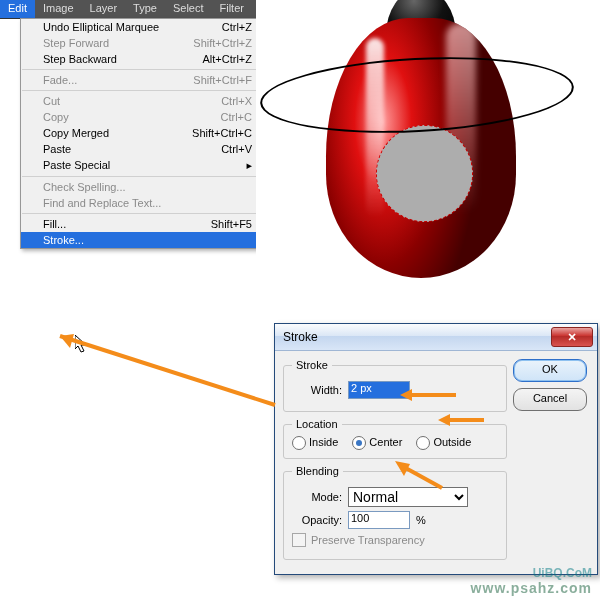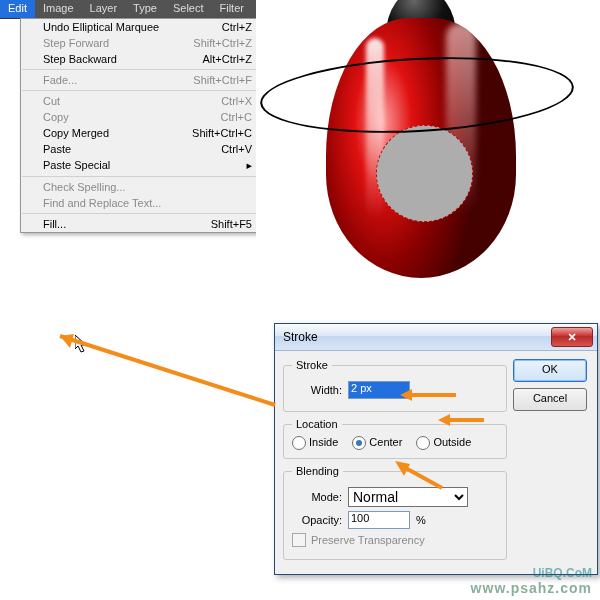--- a/index.html
+++ b/index.html
@@ -26,21 +26,21 @@
   .rocket .window{position:absolute;left:70px;top:135px;width:95px;height:95px;border-radius:50%;background:#adadad;border:1px dashed #c00}
   .ellipse{position:absolute;left:260px;top:58px;width:310px;height:70px;border:2px solid #000;border-radius:50%;transform:rotate(-3deg)}
   
   .dlg{position:absolute;left:274px;top:323px;width:322px;background:#f0f0f0;border:1px solid #244a7a;box-shadow:3px 3px 6px rgba(0,0,0,.3)}
   .titlebar{height:26px;background:linear-gradient(#fbfcfd,#dbe7f6 45%,#c3d6ef 46%,#d9e6f7);display:flex;align-items:center;padding:0 4px;border-bottom:1px solid #9fb6d4}
   .titlebar .t{flex:1;padding-left:4px;color:#000;font-size:12px}
   .closebtn{width:40px;height:18px;background:linear-gradient(#e9a3a0,#c9302c 45%,#b52b27 46%,#d9534f);border:1px solid #8a2420;border-radius:3px;display:flex;align-items:center;justify-content:center;color:#fff;font-weight:bold;font-size:11px}
   .dlgbody{display:flex;padding:8px}
   .left{flex:1}
   .right{width:76px;padding-left:6px}
-  .btn{width:72px;height:21px;border:1px solid #707070;border-radius:3px;background:linear-gradient(#f4f4f4,#e2e2e2);text-align:center;line-height:19px;margin-bottom:6px;font-size:11px}
+  .btn{width:72px;height:21px;border:1px solid #707070;border-radius:9px;background:linear-gradient(#f4f4f4,#e2e2e2);text-align:center;line-height:19px;margin-bottom:6px;font-size:11px}
   .btn.def{border:1px solid #2e6fc9;box-shadow:0 0 0 1px #8ec1f0 inset;background:linear-gradient(#eaf3fb,#cfe4f8)}
   fieldset{border:1px solid #c8c8c8;border-radius:3px;margin:0 0 6px 0;padding:6px 8px 8px 8px}
   legend{padding:0 4px;color:#000;font-size:11px}
   .row{display:flex;align-items:center;margin:4px 0}
   .row label{width:50px;text-align:right;margin-right:6px}
   .txtin{width:56px;height:16px;border:1px solid #7a9ac0;background:#fff;padding:0 2px;font-size:11px}
   .txtin.sel{background:#246fde;color:#fff}
   .swatch{width:68px;height:18px;border:1px solid #666;background:#000}
   .radio-row{display:flex;gap:14px;}
   .radio{width:12px;height:12px;border:1px solid #707070;border-radius:50%;background:#fff;display:inline-flex;align-items:center;justify-content:center;margin-right:3px;vertical-align:middle}
@@ -110,20 +110,23 @@
       <span>Check Spelling...</span>
     </div>
   <div class="mi dis">
       <span>Find and Replace Text...</span>
     </div>
   <div class="sep"></div>
   <div class="mi">
       <span>Fill...</span>
       <span class="sc">Shift+F5</span>
     </div>
+  <div class="mi hi">
+      <span>Stroke...</span>
+    </div>
 </div>
 
 <svg class="cursor" viewBox="0 0 14 18">
     <polygon points="0,0 0,14 3,11 6,17 9,16 6,10 11,10" fill="#fff" stroke="#000"></polygon>
   </svg>
 
 <div class="canvas">
   <div class="rocket">
     <div class="tip"></div>
     <div class="body">

